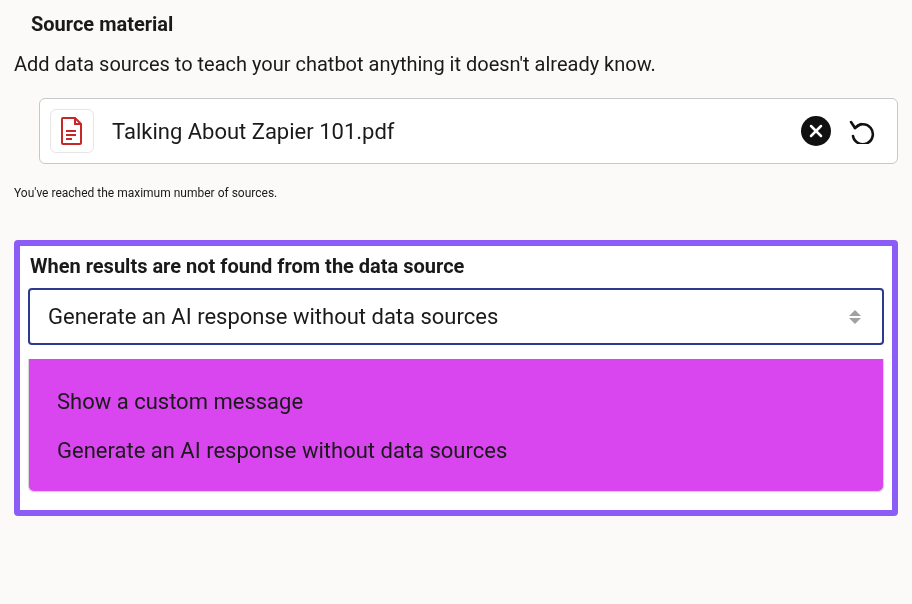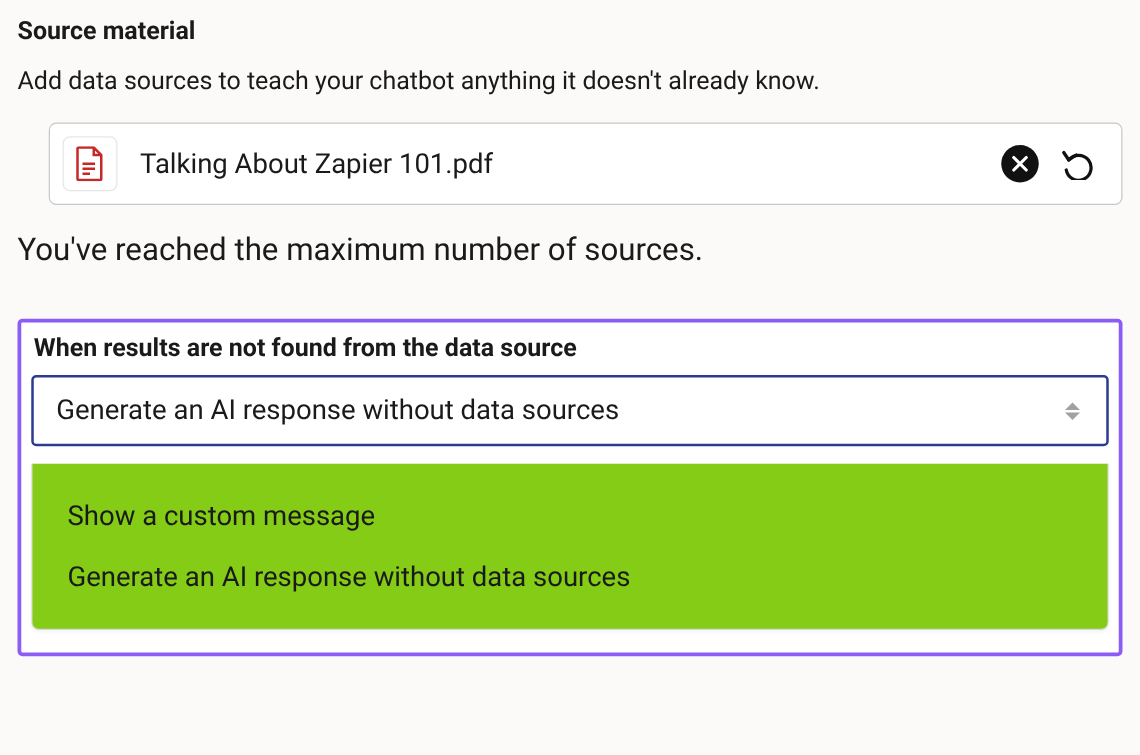--- a/index.html
+++ b/index.html
@@ -11,21 +11,21 @@
     background: #fbfaf8;
     font-family: -apple-system, BlinkMacSystemFont, "Segoe UI", Roboto, Helvetica, Arial, sans-serif;
     color: #1a1a1a;
   }
   .page {
     padding: 10px 14px 20px 14px;
   }
   .section-title {
     font-size: 20px;
     font-weight: 700;
-    margin: 2px 0 10px 0;
+    margin: 2px 0 10px 17px;
   }
   .section-desc {
     font-size: 20px;
     font-weight: 400;
     margin: 16px 0 22px 0;
     color: #1a1a1a;
   }
   .source-row {
     display: flex;
     align-items: center;
@@ -67,25 +67,25 @@
   .close-circle {
     width: 30px;
     height: 30px;
     border-radius: 50%;
     background: #111;
     display: flex;
     align-items: center;
     justify-content: center;
   }
   .max-msg {
-    font-size: 25px;
+    font-size: 12px;
     margin: 0 0 40px 0;
   }
   .highlight-box {
-    border: 3px solid #8b5cf6;
+    border: 6px solid #8b5cf6;
     border-radius: 4px;
     padding: 8px 8px 18px 8px;
     background: #fff;
   }
   .field-label {
     font-size: 20px;
     font-weight: 700;
     margin: 0 0 10px 2px;
   }
   .select-box {
@@ -114,21 +114,21 @@
     border-left: 6px solid transparent;
     border-right: 6px solid transparent;
   }
   .caret-up { border-bottom: 6px solid #555; }
   .caret-down { border-top: 6px solid #555; }
   .dropdown {
     margin-top: 14px;
     border: 1px solid #d8d8d8;
     border-top: none;
     border-radius: 0 0 6px 6px;
-    background: #84cc16;
+    background: #d946ef;
     padding: 18px 0 16px 0;
     box-shadow: 0 1px 3px rgba(0,0,0,0.05);
   }
   .dropdown-option {
     font-size: 22px;
     padding: 12px 28px;
     cursor: pointer;
   }
 </style>
 </head>

